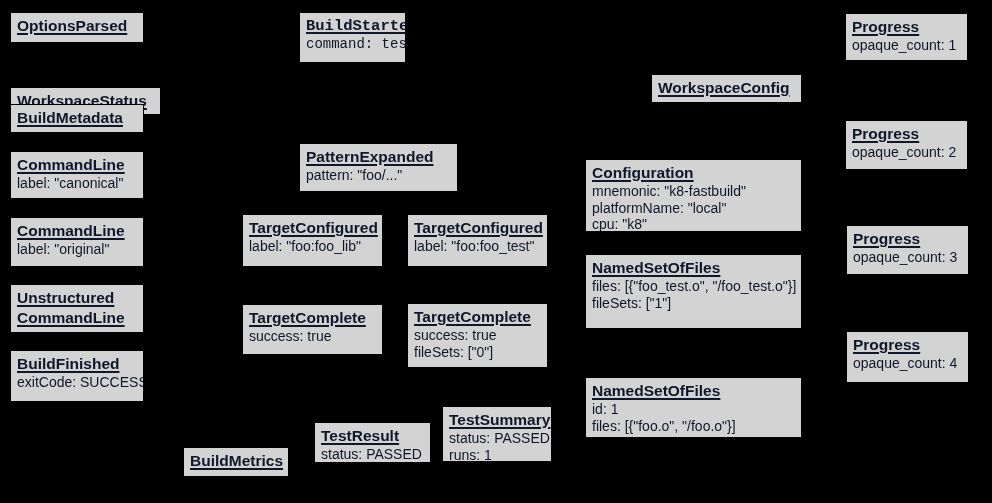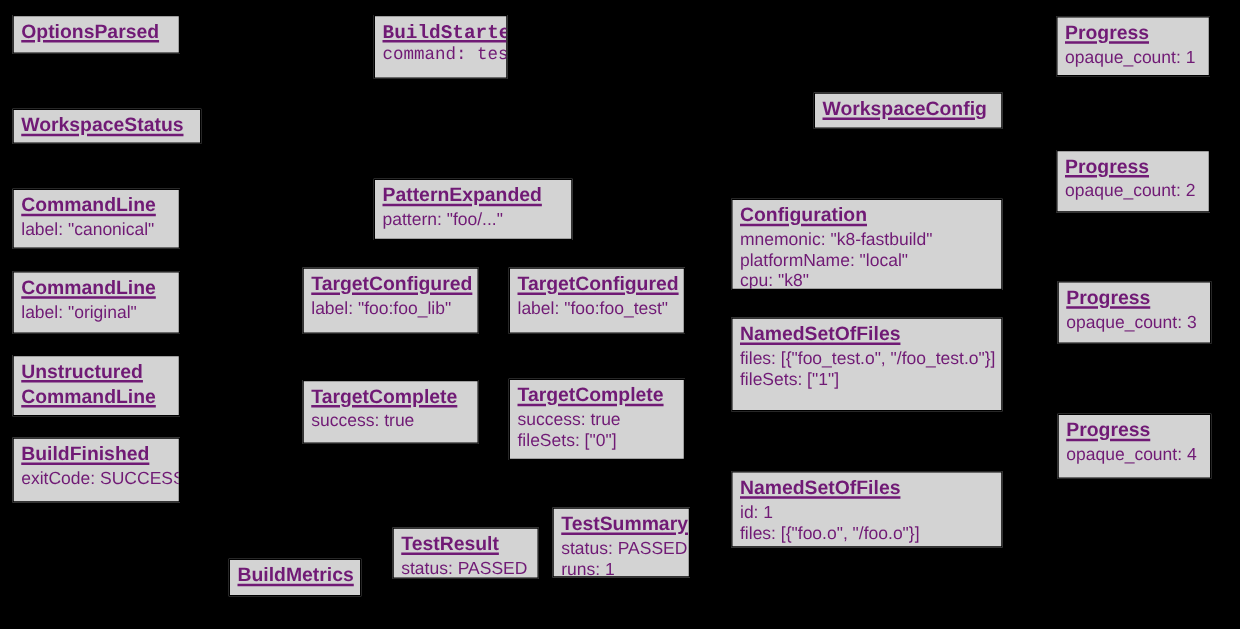--- a/index.html
+++ b/index.html
@@ -13,21 +13,21 @@
     height: 503px;
     background: #000000;
     overflow: hidden;
     font-family: "Liberation Sans", sans-serif;
   }
   .node {
     position: absolute;
     box-sizing: border-box;
     background: #d3d3d3;
     border: 1px solid #000000;
-    color: #701a75;
+    color: #0f172a;
     padding: 3px 6px 2px 6px;
     overflow: hidden;
   }
   .node-title {
     font-weight: bold;
     font-size: 15.5px;
     line-height: 20px;
     text-decoration: underline;
     text-decoration-thickness: 1.5px;
     text-underline-offset: 2px;
@@ -41,20 +41,23 @@
 </style>
 </head>
 <body>
 
 <div class="canvas" id="canvas">
     <div class="node" style="left: 10px; top: 12px; width: 134px; height: 31px;">
       <div class="node-title">OptionsParsed</div>
     </div>
     <div class="node" style="left: 10px; top: 59px; width: 151px; height: 28px; margin-top: 28px;">
       <div class="node-title">WorkspaceStatus</div>
+    </div>
+    <div class="node" style="left: 10px; top: 104px; width: 134px; height: 29px;">
+      <div class="node-title">BuildMetadata</div>
     </div>
     <div class="node" style="left: 10px; top: 151px; width: 134px; height: 48px;">
       <div class="node-title">CommandLine</div>
       <div class="node-line">label: "canonical"</div>
     </div>
     <div class="node" style="left: 10px; top: 217px; width: 134px; height: 50px;">
       <div class="node-title">CommandLine</div>
       <div class="node-line">label: "original"</div>
     </div>
     <div class="node" style="left: 10px; top: 284px; width: 134px; height: 49px;">

